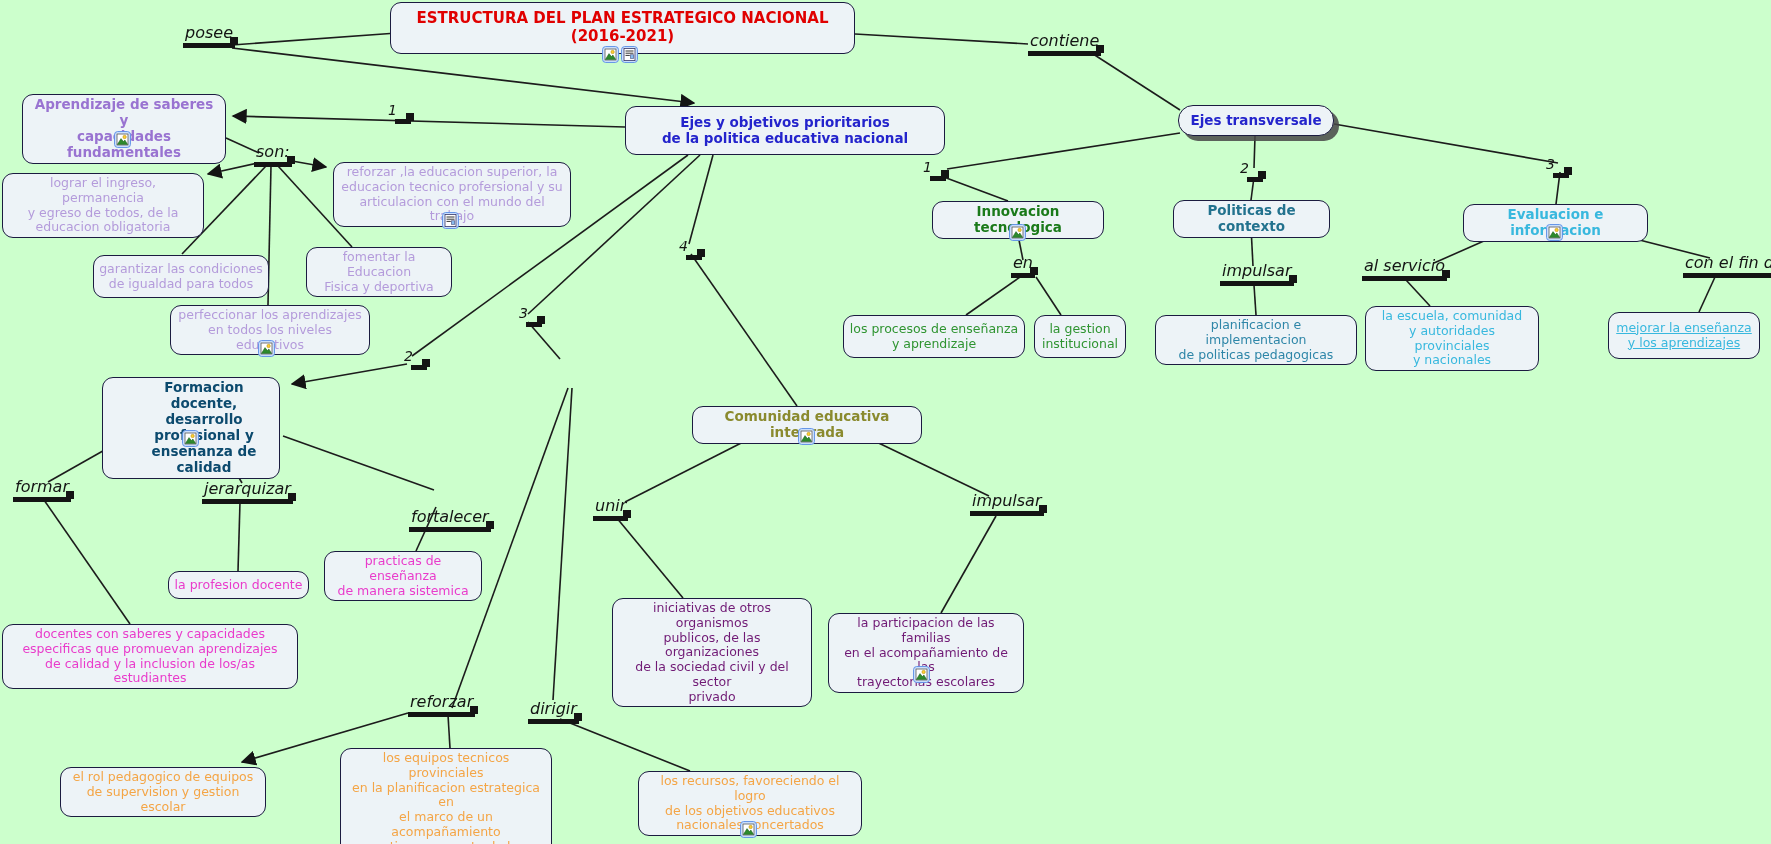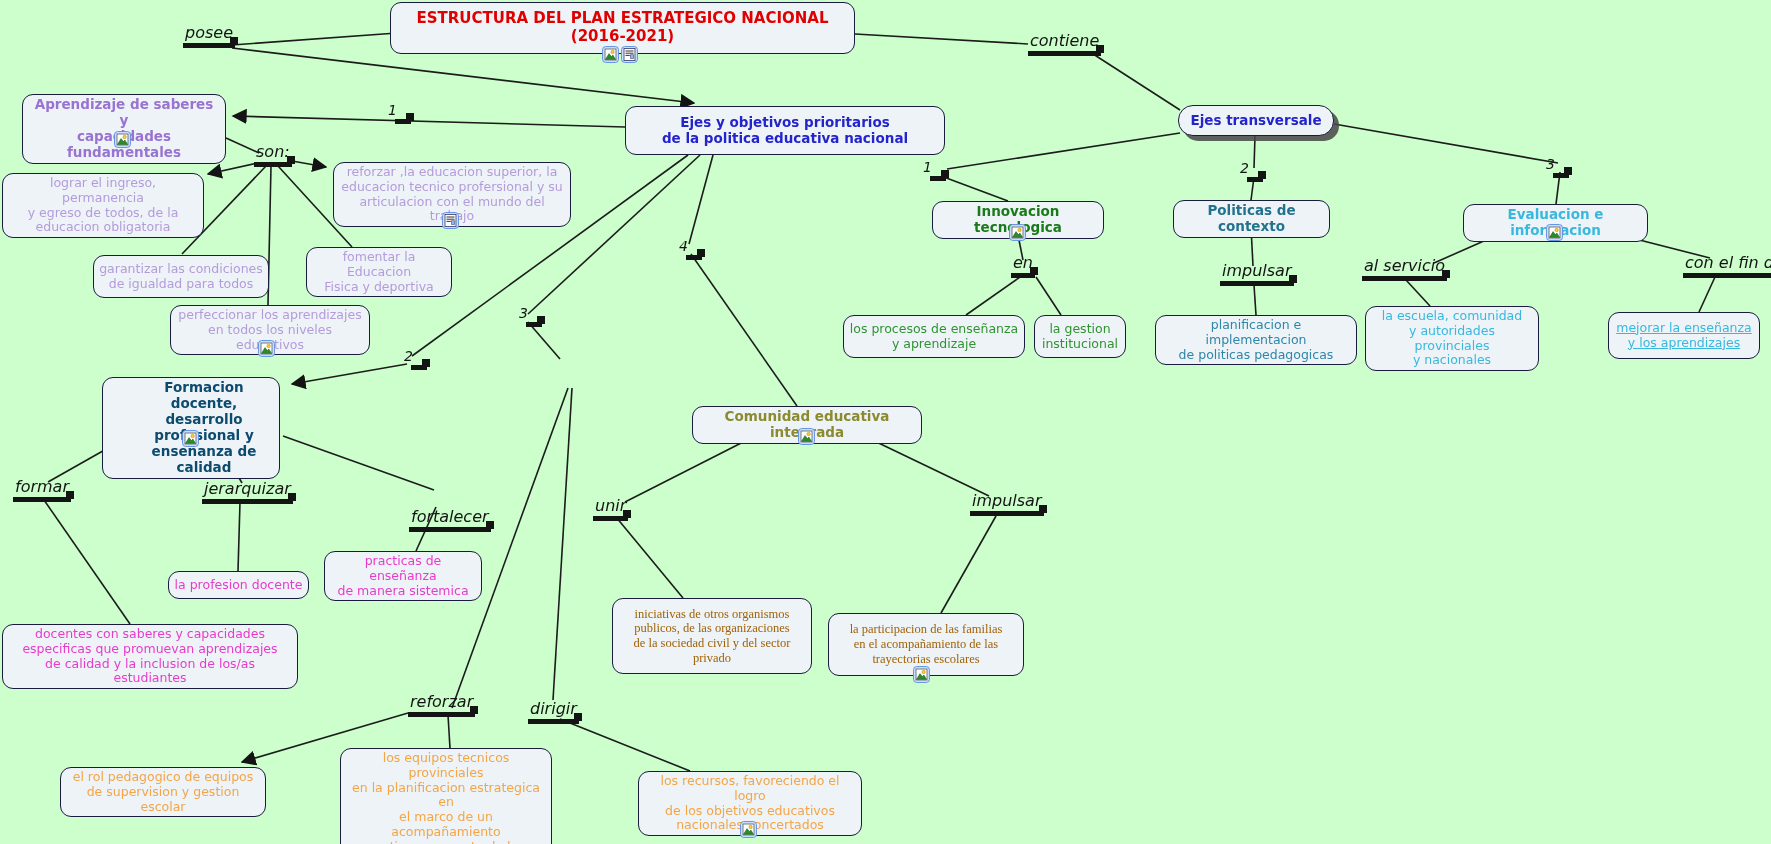--- a/index.html
+++ b/index.html
@@ -17,21 +17,21 @@
   .title{font-size:15px;font-weight:bold;}
   .shadow{box-shadow:5px 5px 0 rgba(70,70,70,0.85);border-radius:15px;}
   .underline{text-decoration:underline;}
   .c-red{color:#e00000;} .c-blue{color:#2424cc;}
   .c-purpleH{color:#9973d1;} .c-purpleL{color:#b49bdb;}
   .c-greenH{color:#1a7a1a;} .c-greenL{color:#2f9431;}
   .c-tealH{color:#22728e;} .c-tealL{color:#2e86a8;}
   .c-cyan{color:#38b8de;}
   .c-magH{color:#0c4a6e;padding-left:31px;} .c-magL{color:#e93bcb;}
   .c-orgH{color:#f7941e;} .c-orgL{color:#f4a546;}
-  .c-olvH{color:#8a8a2e;} .c-olvL{color:#a16207;font-family:Liberation Serif, serif;}
+  .c-olvH{color:#8a8a2e;} .c-olvL{color:#701a75;}
   .llabel{position:absolute;z-index:3;color:#141414;font-style:italic;
           font-size:16px;white-space:nowrap;display:inline-block;line-height:1.05;}
   .llabel .lt{display:block;padding:0 2px;}
   .llabel .bar{display:block;height:5px;background:#141414;position:relative;margin-top:1px;}
   .llabel .nub{position:absolute;right:-3px;top:-6px;width:8px;height:8px;background:#141414;}
   .llabel.num{font-size:14px;}
   .llabel.num .bar{width:16px;margin-left:9px;}
   .res-icon{position:absolute;z-index:4;width:17px;height:17px;cursor:pointer;}
 </style>
 </head>

